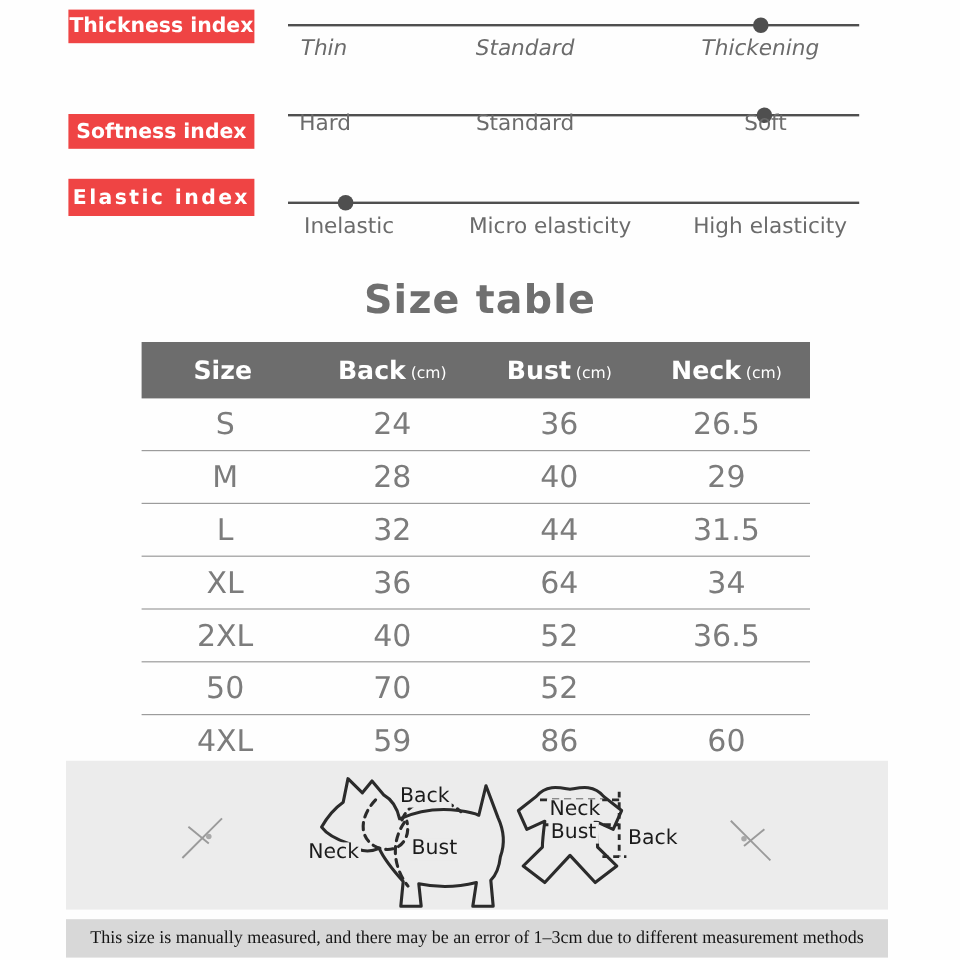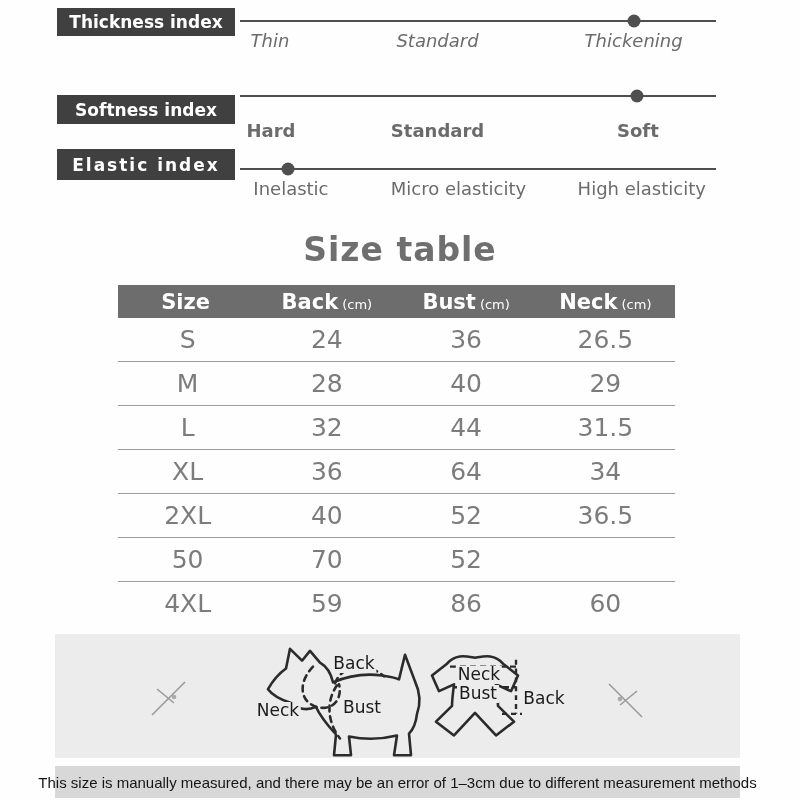--- a/index.html
+++ b/index.html
@@ -2,21 +2,21 @@
 <html><head>
 <meta charset="utf-8">
 <style>
   html,body{margin:0;padding:0;background:#fff;}
   #canvas{
     position:relative;width:800px;height:800px;background:#fefefe;overflow:hidden;
     font-family:"DejaVu Sans",sans-serif;
   }
   
   .index-box{
-    position:absolute;left:57px;width:178px;background:#404040;color:#fff;
+    position:absolute;left:57px;width:155px;background:#ef4444;color:#fff;
     display:flex;align-items:center;justify-content:center;
     font-size:17px;font-weight:bold;white-space:nowrap;
   }
   .scale-line{position:absolute;left:240px;width:476px;height:2px;background:#4f4f4f;}
   .scale-dot{
     position:absolute;top:1px;width:13px;height:13px;border-radius:50%;
     background:#4f4f4f;transform:translate(-50%,-50%);
   }
   .scale-labels{position:absolute;left:240px;width:476px;height:22px;}
   .scale-labels span{
@@ -24,42 +24,42 @@
     font-size:18px;color:#6b6b6b;
   }
   
   .size-title{
     position:absolute;left:0;top:230px;width:800px;text-align:center;
     font-size:33px;font-weight:bold;color:#6f6f6f;letter-spacing:1px;
   }
   .size-table{position:absolute;left:118px;top:285px;width:557px;}
   .trow{display:grid;grid-template-columns:25% 25% 25% 25%;}
   .thead{
-    background:#6d6d6d;color:#fff;height:33px;
+    background:#6d6d6d;color:#fff;height:47px;
   }
   .thead .cell{font-size:21px;font-weight:bold;}
   .thead .unit{font-size:13px;font-weight:normal;margin-left:4px;align-self:center;padding-top:5px;}
   .tbody-row{height:43px;border-bottom:1px solid #9c9c9c;}
   .tbody-row:last-child{border-bottom:none;}
   .cell{display:flex;align-items:center;justify-content:center;}
   .tbody-row .cell{font-size:25px;color:#7c7c7c;}
   
   .panel{position:absolute;left:55px;top:634px;width:685px;height:124px;background:#ececec;}
   .deco{position:absolute;width:42px;height:42px;}
   .deco svg{width:100%;height:100%;}
   .fig{position:absolute;}
   .diag-label{
     position:absolute;transform:translateX(-50%);font-size:17px;color:#1b1b1b;
     background:#ececec;padding:0 2px;white-space:nowrap;line-height:1.05;
   }
   
   .footer-bar{
     position:absolute;left:55px;top:766px;width:685px;height:32px;background:#d8d8d8;
     display:flex;align-items:center;justify-content:center;
-    font-family:Liberation Sans, sans-serif;font-size:15px;color:#151515;white-space:nowrap;
+    font-family:Liberation Serif, serif;font-size:15px;color:#151515;white-space:nowrap;
   }
 </style>
 </head>
 <body>
 
 <div id="canvas">
 
   <div class="index-box" style="top:8px;height:28px;">
     <span>Thickness index</span>
   </div>
@@ -71,21 +71,21 @@
     <span style="left: 41.5%;">Standard</span>
     <span style="left: 82.7%;">Thickening</span>
   </div>
 
   <div class="index-box" style="top:78px;height:29px;margin-top:17px;">
     <span>Softness index</span>
   </div>
   <div class="scale-line" style="top:95px;">
     <span class="scale-dot" style="left: 83.4%;"></span>
   </div>
-  <div class="scale-labels" style="top:120px;font-weight:bold;">
+  <div class="scale-labels" style="top:92px;">
     <span style="left: 6.5%;">Hard</span>
     <span style="left: 41.5%;">Standard</span>
     <span style="left: 83.6%;">Soft</span>
   </div>
 
   <div class="index-box" style="top:149px;height:31px;letter-spacing:2px;">
     <span>Elastic index</span>
   </div>
   <div class="scale-line" style="top:168px;">
     <span class="scale-dot" style="left: 10.1%;"></span>

